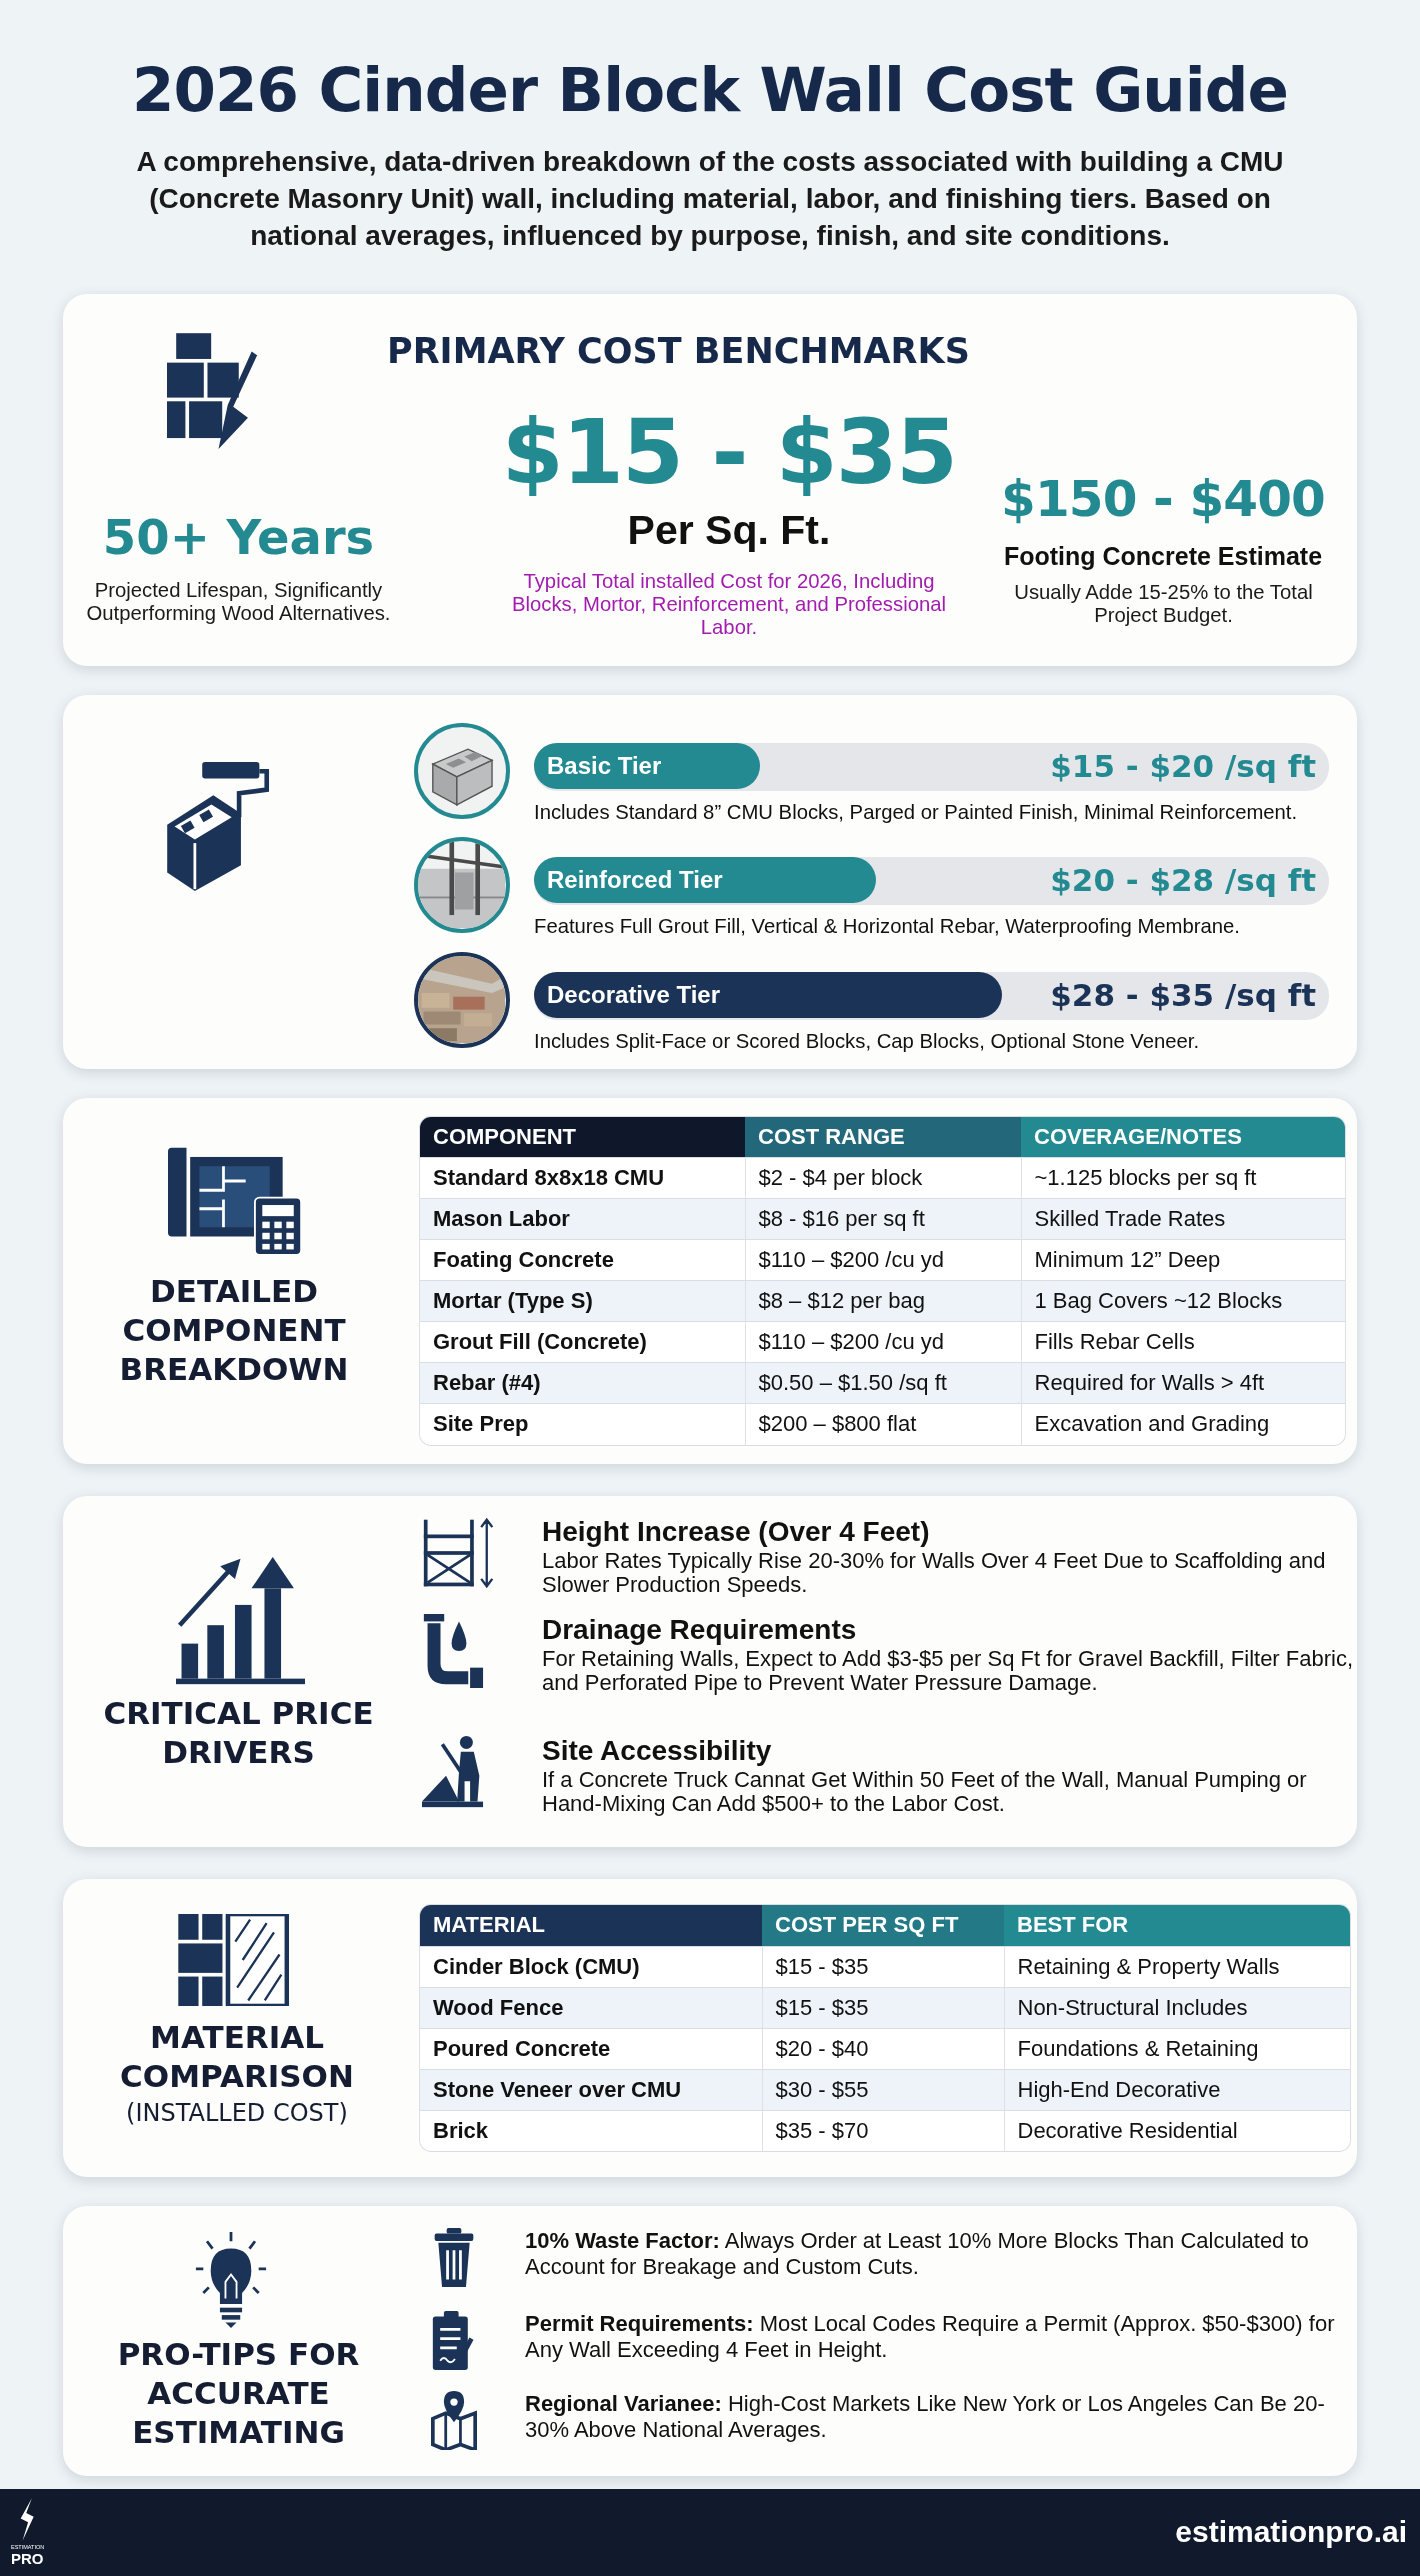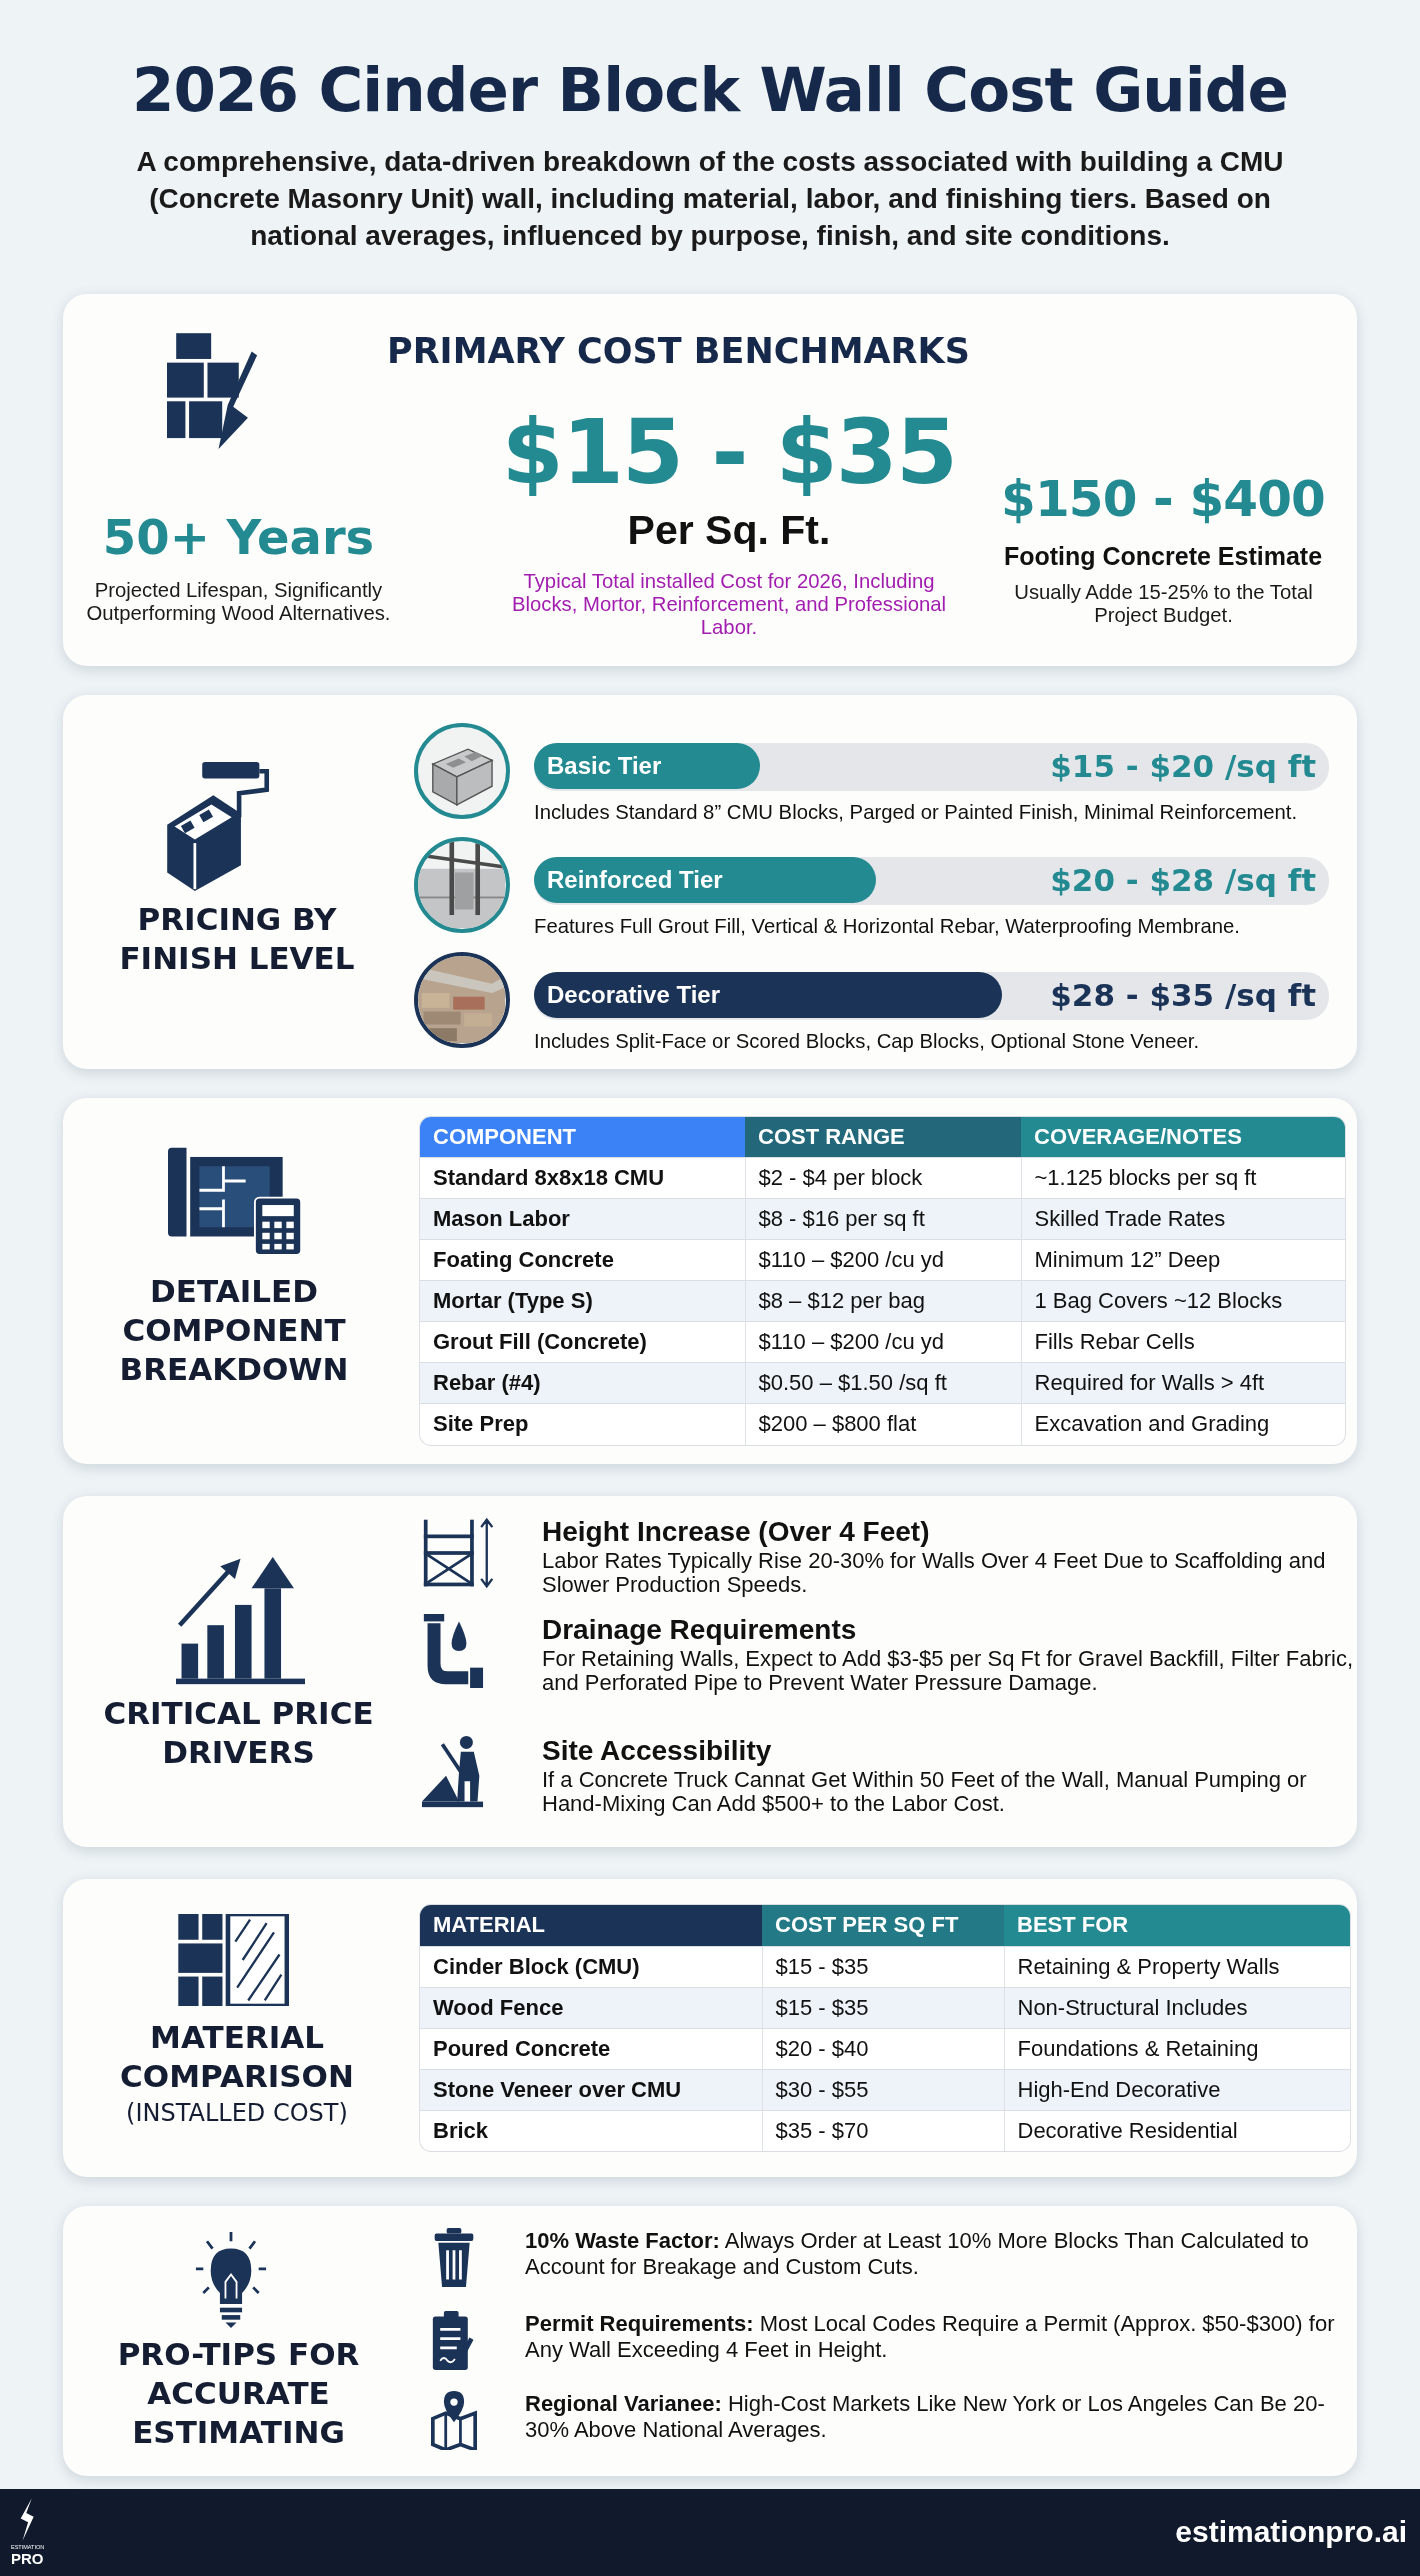--- a/index.html
+++ b/index.html
@@ -175,21 +175,20 @@
 <div class="card" id="tiers">
   <svg class="side-icon" style="left:104px;top:67px;" width="111" height="129" viewBox="0 0 120 140">
     <rect x="38" y="0" width="62" height="18" rx="3" fill="#1b3356"></rect>
     <path d="M100 10 L108 10 L108 30 L78 34 L78 60" stroke="#1b3356" stroke-width="5" fill="none"></path>
     <path d="M0 68 L50 36 L80 56 L80 112 L30 140 L0 120 Z" fill="#1b3356"></path>
     <path d="M8 70 L48 46 L70 60 L30 84 Z" fill="#fff"></path>
     <rect x="16" y="66" width="12" height="9" fill="#1b3356" transform="rotate(-30 22 70)"></rect>
     <rect x="36" y="54" width="12" height="9" fill="#1b3356" transform="rotate(-30 42 58)"></rect>
     <line x1="30" y1="88" x2="30" y2="138" stroke="#fff" stroke-width="3"></line>
   </svg>
-  <div class="side-title" style="top:205px;width:348px;padding:0 37px;">PRICING BY FINISH LEVEL</div>
 
   <div class="tier" style="top:28px;">
     <div class="circle" style="border-color:#248a91;">
       <svg width="87" height="87" viewBox="0 0 94 94">
         <path d="M16 40 L54 24 L80 36 L42 54 Z" fill="#c8c9ca" stroke="#555" stroke-width="1.5"></path>
         <path d="M16 40 L42 54 L42 84 L16 70 Z" fill="#a9aaab" stroke="#555" stroke-width="1.5"></path>
         <path d="M42 54 L80 36 L80 64 L42 84 Z" fill="#bcbdbe" stroke="#555" stroke-width="1.5"></path>
         <path d="M30 40 L44 34 L52 38 L38 44 Z" fill="#8e8f90"></path>
         <path d="M50 32 L62 27 L70 31 L58 37 Z" fill="#8e8f90"></path>
       </svg>
@@ -257,21 +256,21 @@
       <rect x="102" y="108" width="8" height="6"></rect>
         <rect x="115" y="108" width="8" height="6"></rect>
         <rect x="128" y="108" width="8" height="6"></rect>
     </g>
   </svg>
   <div class="side-title" style="top:174px;width:342px;padding:0 55px;">DETAILED COMPONENT BREAKDOWN</div>
 
   <table class="tbl" style="left:357px;top:18.5px;width:925px;">
     <thead>
       <tr>
-        <th style="width:325px;background:#3b82f6;">COMPONENT</th>
+        <th style="width:325px;background:#0f172a;">COMPONENT</th>
         <th style="width:276px;background:#22677a;">COST RANGE</th>
         <th style="background:#248a91;">COVERAGE/NOTES</th>
       </tr>
     </thead>
     <tbody>
       <tr>
           <td class="b">Standard 8x8x18 CMU</td>
           <td>$2 - $4 per block</td>
           <td>~1.125 blocks per sq ft</td>
         </tr>

